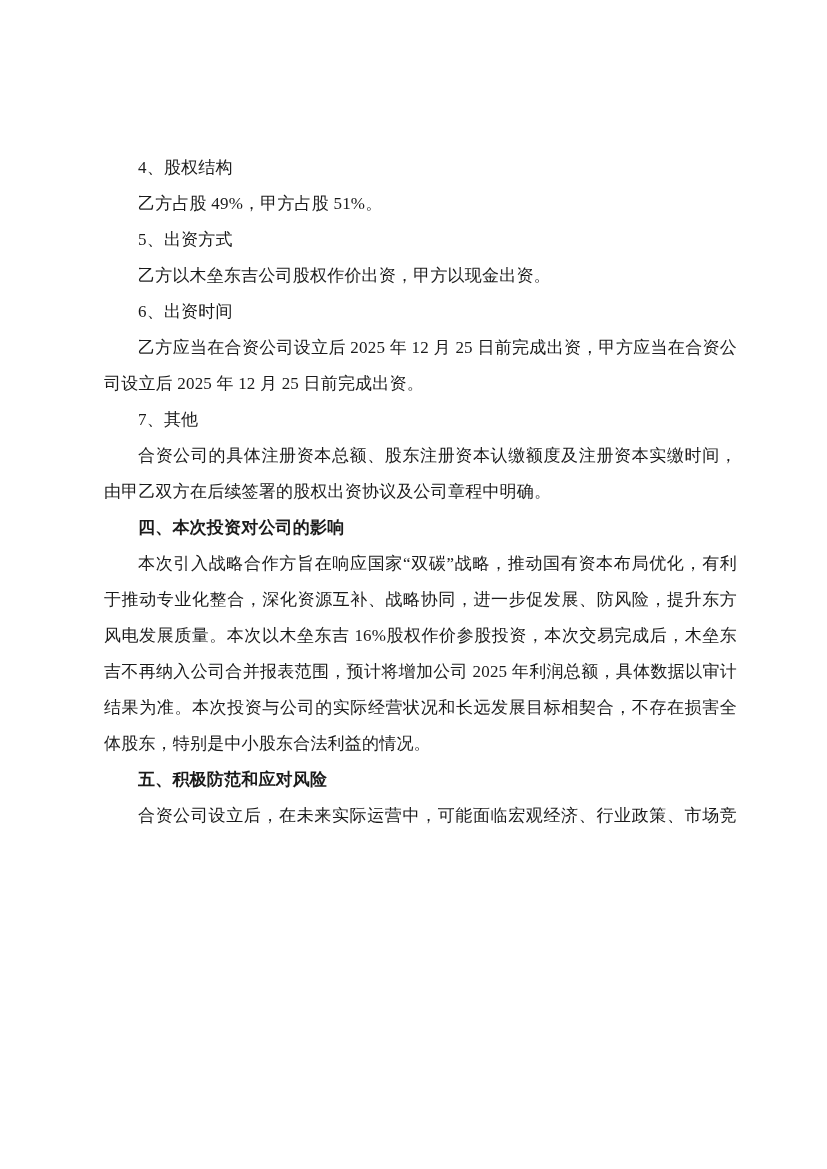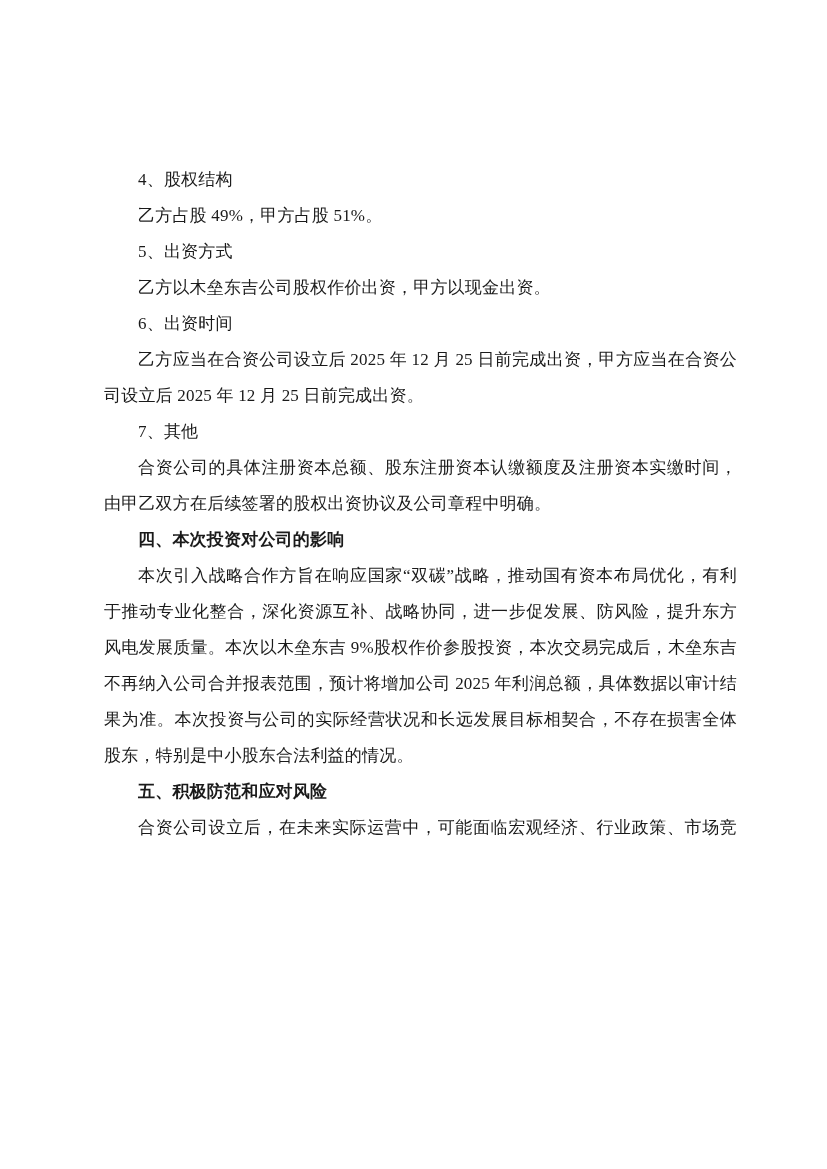--- a/index.html
+++ b/index.html
@@ -5,21 +5,21 @@
 <style>
   html, body {
     margin: 0;
     padding: 0;
     background: #ffffff;
   }
   .page {
     position: relative;
     width: 827px;
     height: 834px;
-    margin: 12px auto;
+    margin: 0 auto;
     background: #ffffff;
     overflow: hidden;
     font-family: "Liberation Serif", "DejaVu Serif", serif;
     color: #1a1a1a;
   }
   .doc-body {
     position: absolute;
     top: 150px;
     left: 104px;
     width: 633px;
@@ -56,18 +56,18 @@
   <div class="doc-body">
       <p class="para">4、股权结构</p>
       <p class="para">乙方占股 49%，甲方占股 51%。</p>
       <p class="para">5、出资方式</p>
       <p class="para">乙方以木垒东吉公司股权作价出资，甲方以现金出资。</p>
       <p class="para">6、出资时间</p>
       <p class="para">乙方应当在合资公司设立后 2025 年 12 月 25 日前完成出资，甲方应当在合资公司设立后 2025 年 12 月 25 日前完成出资。</p>
       <p class="para">7、其他</p>
       <p class="para">合资公司的具体注册资本总额、股东注册资本认缴额度及注册资本实缴时间，由甲乙双方在后续签署的股权出资协议及公司章程中明确。</p>
       <p class="para bold">四、本次投资对公司的影响</p>
-      <p class="para">本次引入战略合作方旨在响应国家“双碳”战略，推动国有资本布局优化，有利于推动专业化整合，深化资源互补、战略协同，进一步促发展、防风险，提升东方风电发展质量。本次以木垒东吉 9%股权作价参股投资，本次交易完成后，木垒东吉不再纳入公司合并报表范围，预计将增加公司 2025 年利润总额，具体数据以审计结果为准。本次投资与公司的实际经营状况和长远发展目标相契合，不存在损害全体股东，特别是中小股东合法利益的情况。</p>
+      <p class="para">本次引入战略合作方旨在响应国家“双碳”战略，推动国有资本布局优化，有利于推动专业化整合，深化资源互补、战略协同，进一步促发展、防风险，提升东方风电发展质量。本次以木垒东吉 16%股权作价参股投资，本次交易完成后，木垒东吉不再纳入公司合并报表范围，预计将增加公司 2025 年利润总额，具体数据以审计结果为准。本次投资与公司的实际经营状况和长远发展目标相契合，不存在损害全体股东，特别是中小股东合法利益的情况。</p>
       <p class="para bold">五、积极防范和应对风险</p>
       <p class="para">合资公司设立后，在未来实际运营中，可能面临宏观经济、行业政策、市场竞争、经营管理等方面的不确定因素影响，存在业务发展不能实现预期收益的风险。投资双方将采取适当的策略、管理措施加强风险管控，积极防范和应对风险。敬请广大投资者理性投资，注意投资风险。</p>
     </div>
   <div class="page-number">5</div>
 </div>
 
 </body></html>

